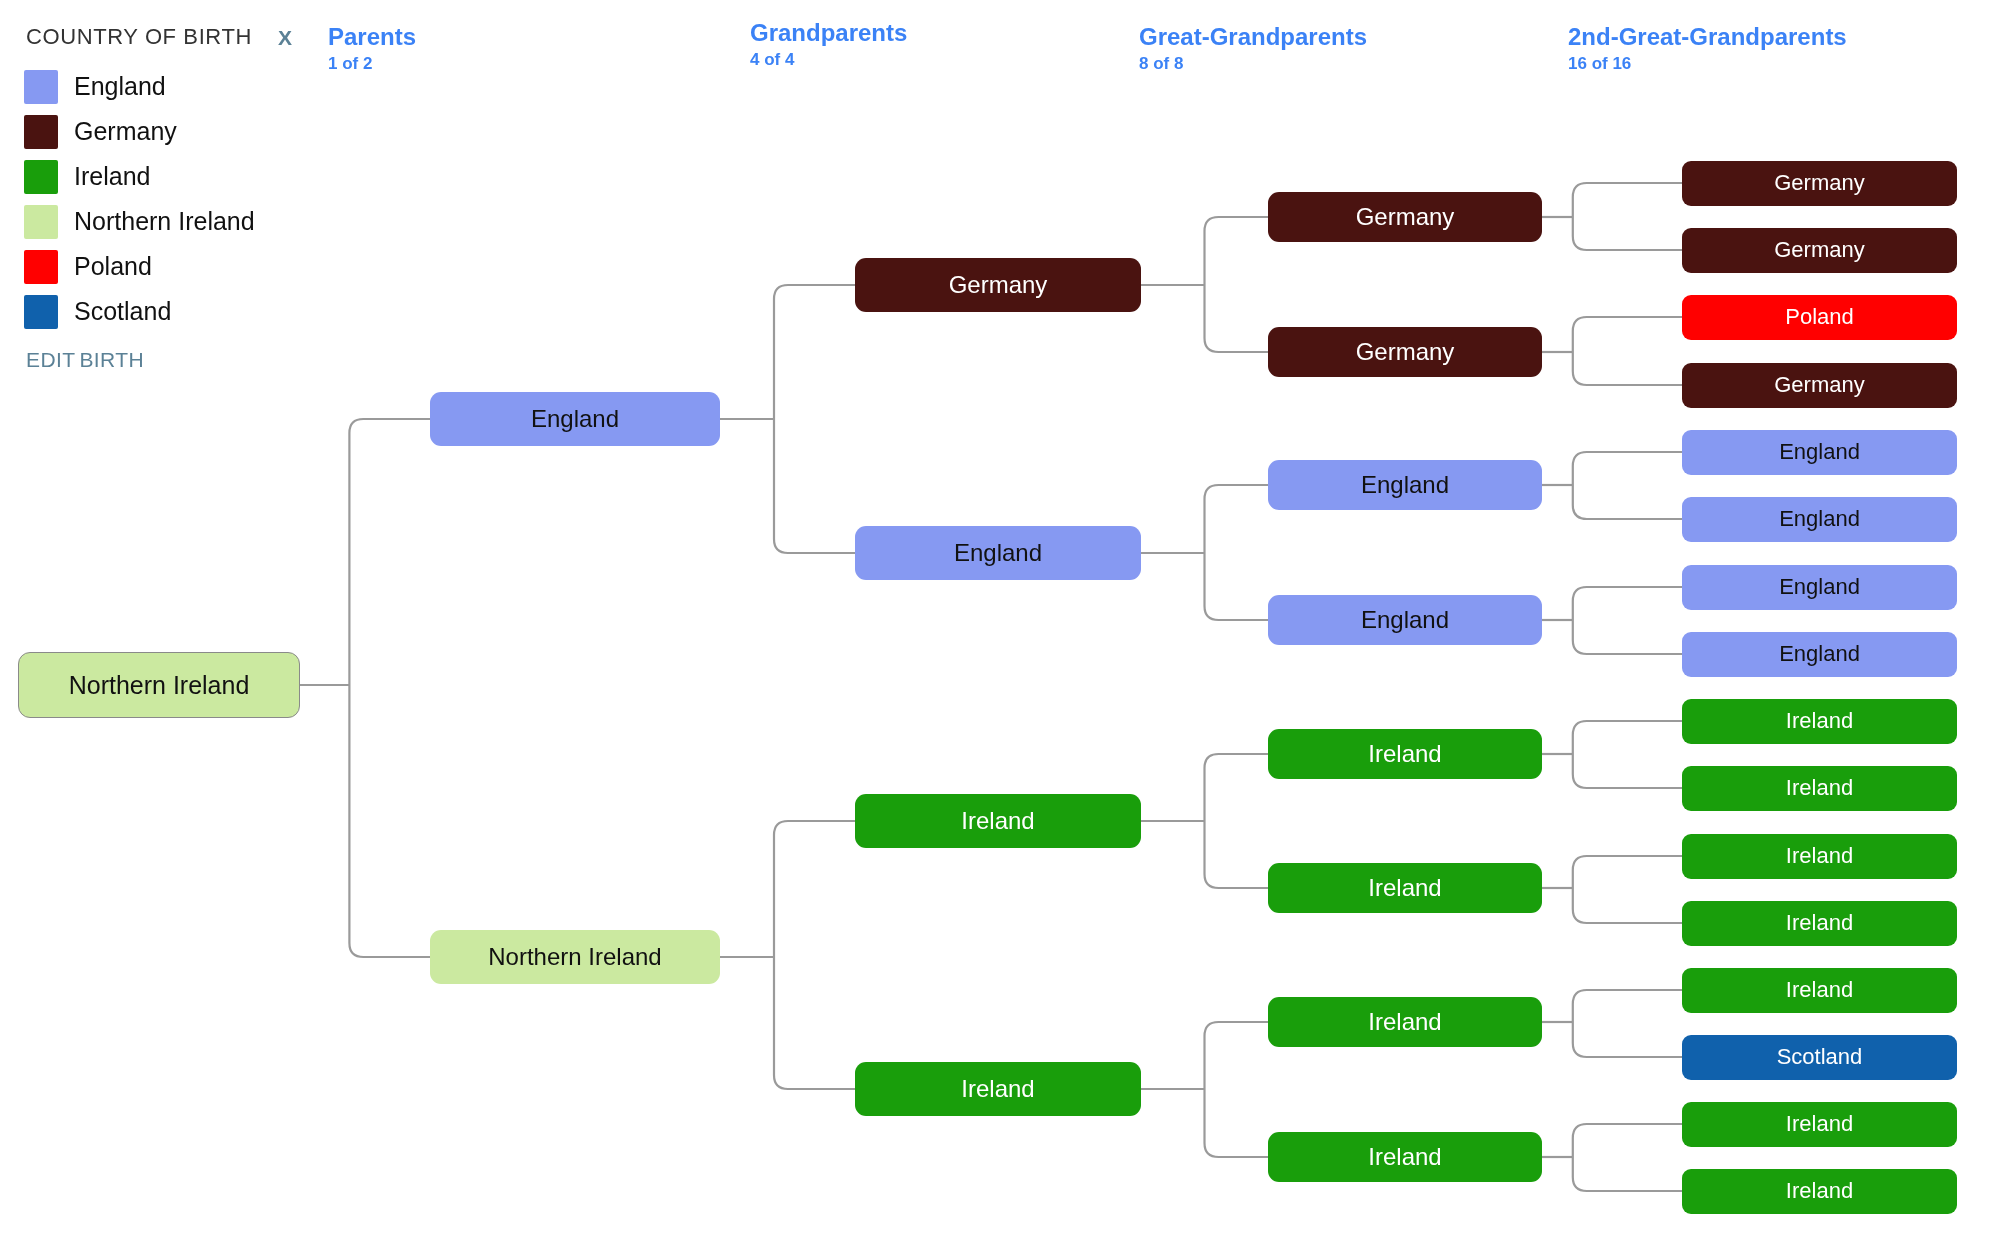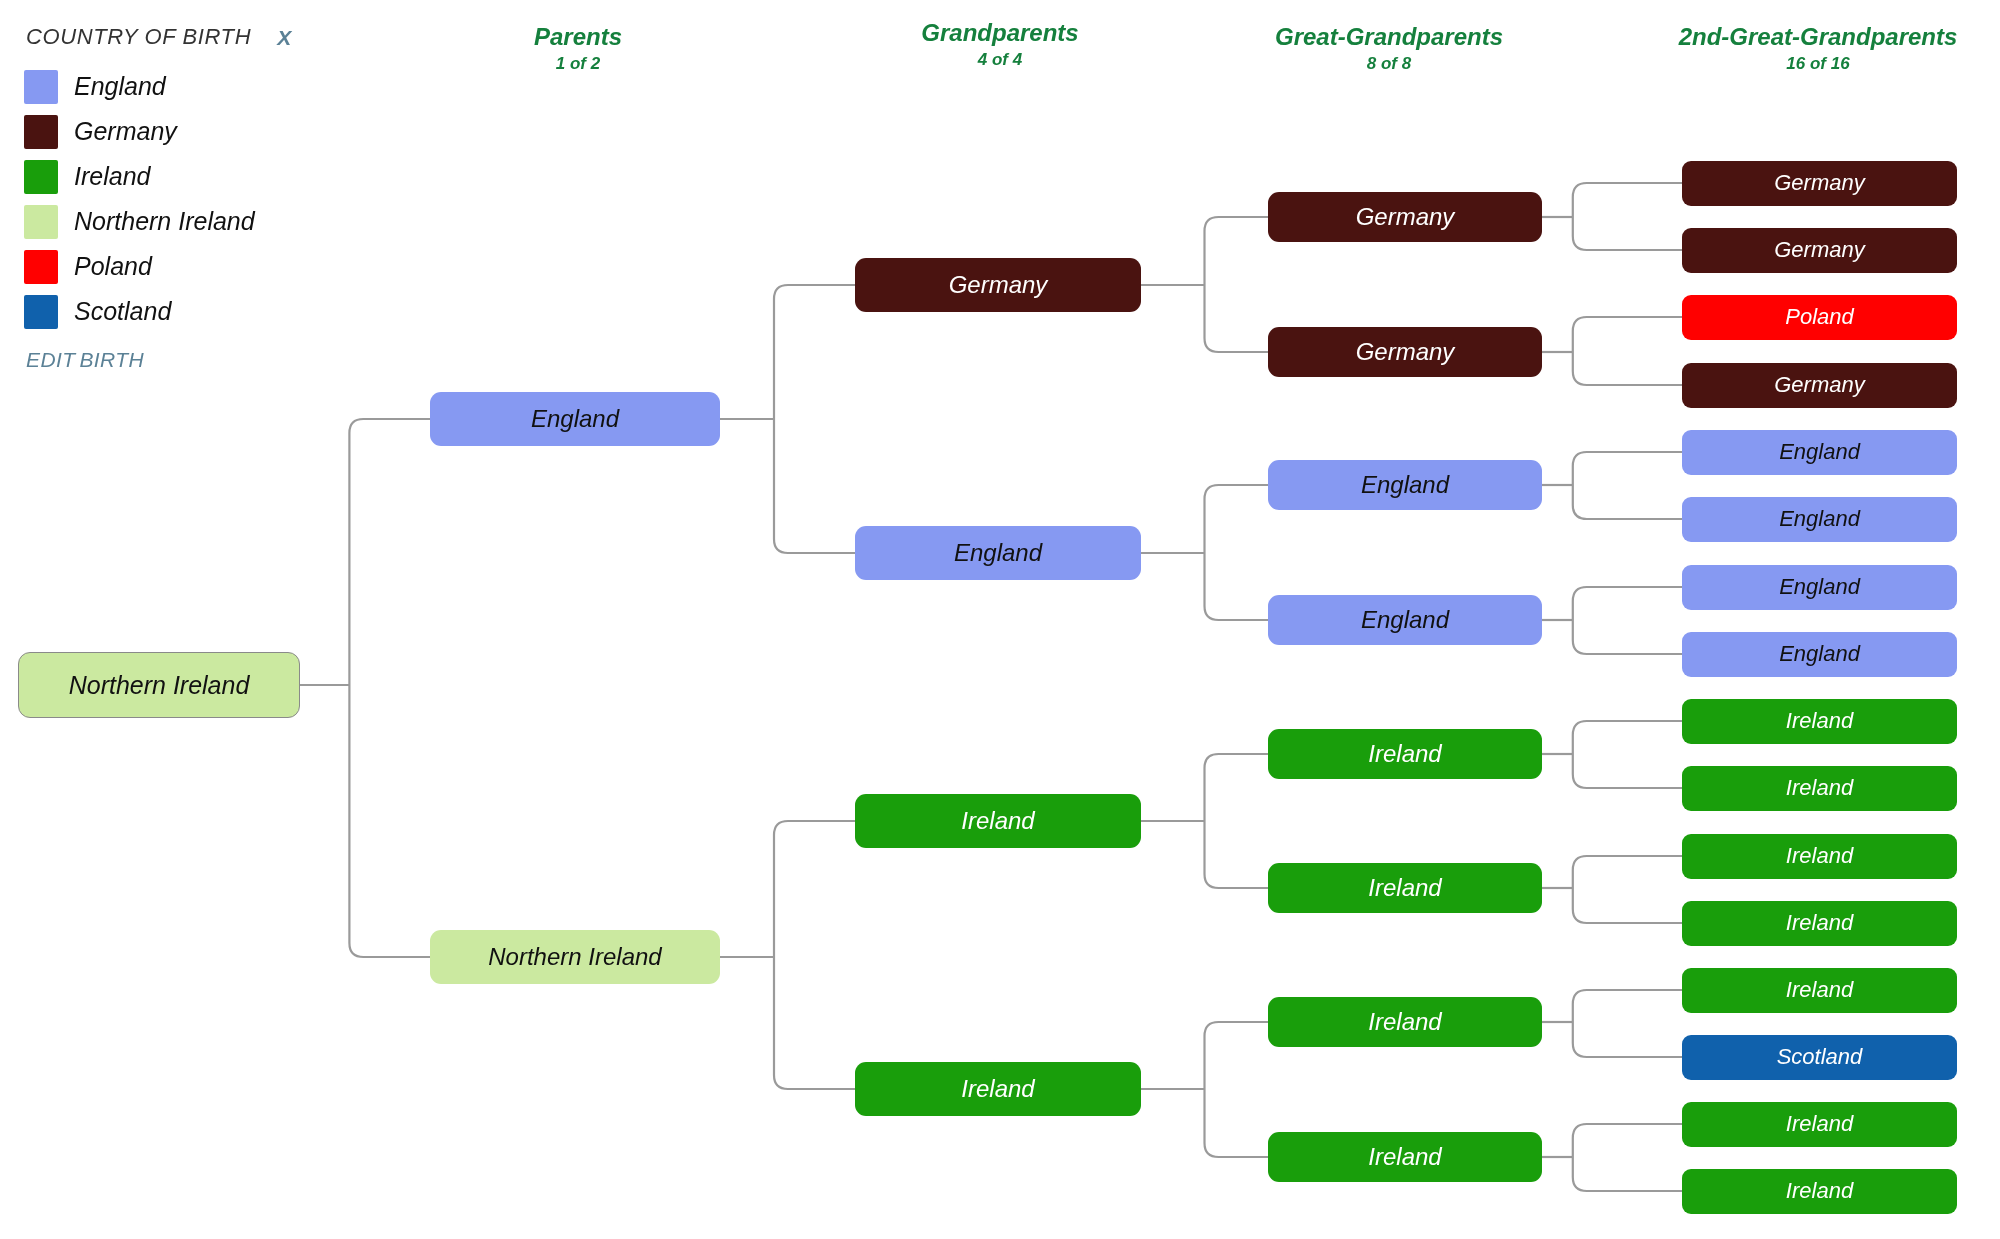--- a/index.html
+++ b/index.html
@@ -4,21 +4,21 @@
 <title>Ancestry Country of Birth Fan Chart</title>
 <style>
   html,body{margin:0;padding:0;}
   body{
     width:2000px;height:1239px;
     background:#ffffff;
     font-family:"Liberation Sans","DejaVu Sans",sans-serif;
     overflow:hidden;
     position:relative;
   }
-  #stage{position:absolute;left:0;top:0;width:1992px;height:1239px;font-style:italic;}
+  #stage{position:absolute;left:0;top:0;width:1992px;height:1239px;}
 
   
   #wires{position:absolute;left:0;top:0;width:2000px;height:1239px;pointer-events:none;}
   #wires path{fill:none;stroke:#9a9a9a;stroke-width:2.2;}
 
   
   .legend{position:absolute;left:24px;top:24px;width:380px;}
   .legend-head{
     display:flex;align-items:center;gap:26px;
     font-size:22px;letter-spacing:.6px;color:#333;
@@ -36,22 +36,22 @@
   .legend-sw{width:34px;height:34px;flex:0 0 34px;border-radius:2px;}
   .legend-label{font-size:25px;color:#111;line-height:1;}
   .legend-actions{
     display:flex;gap:4px;margin-top:14px;margin-left:2px;
     font-size:21px;letter-spacing:.4px;color:#5b8196;
   }
   .legend-actions span{cursor:pointer;}
 
   
   .col-head{
-    position:absolute;text-align:center;
-    color:#15803d;font-weight:bold;line-height:1.28;
+    position:absolute;text-align:left;
+    color:#3b82f6;font-weight:bold;line-height:1.28;
     font-size:24px;white-space:nowrap;
   }
   .col-head .cnt{display:block;font-size:17px;}
 
   
   .node{
     position:absolute;
     border-radius:11px;
     display:flex;align-items:center;justify-content:center;
     box-sizing:border-box;

